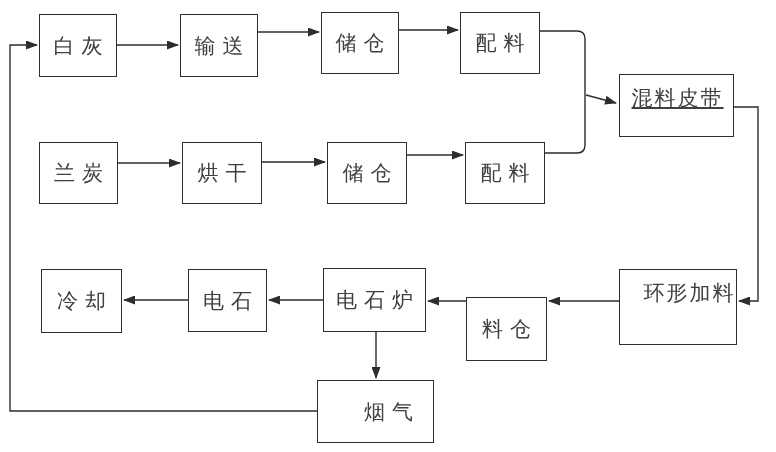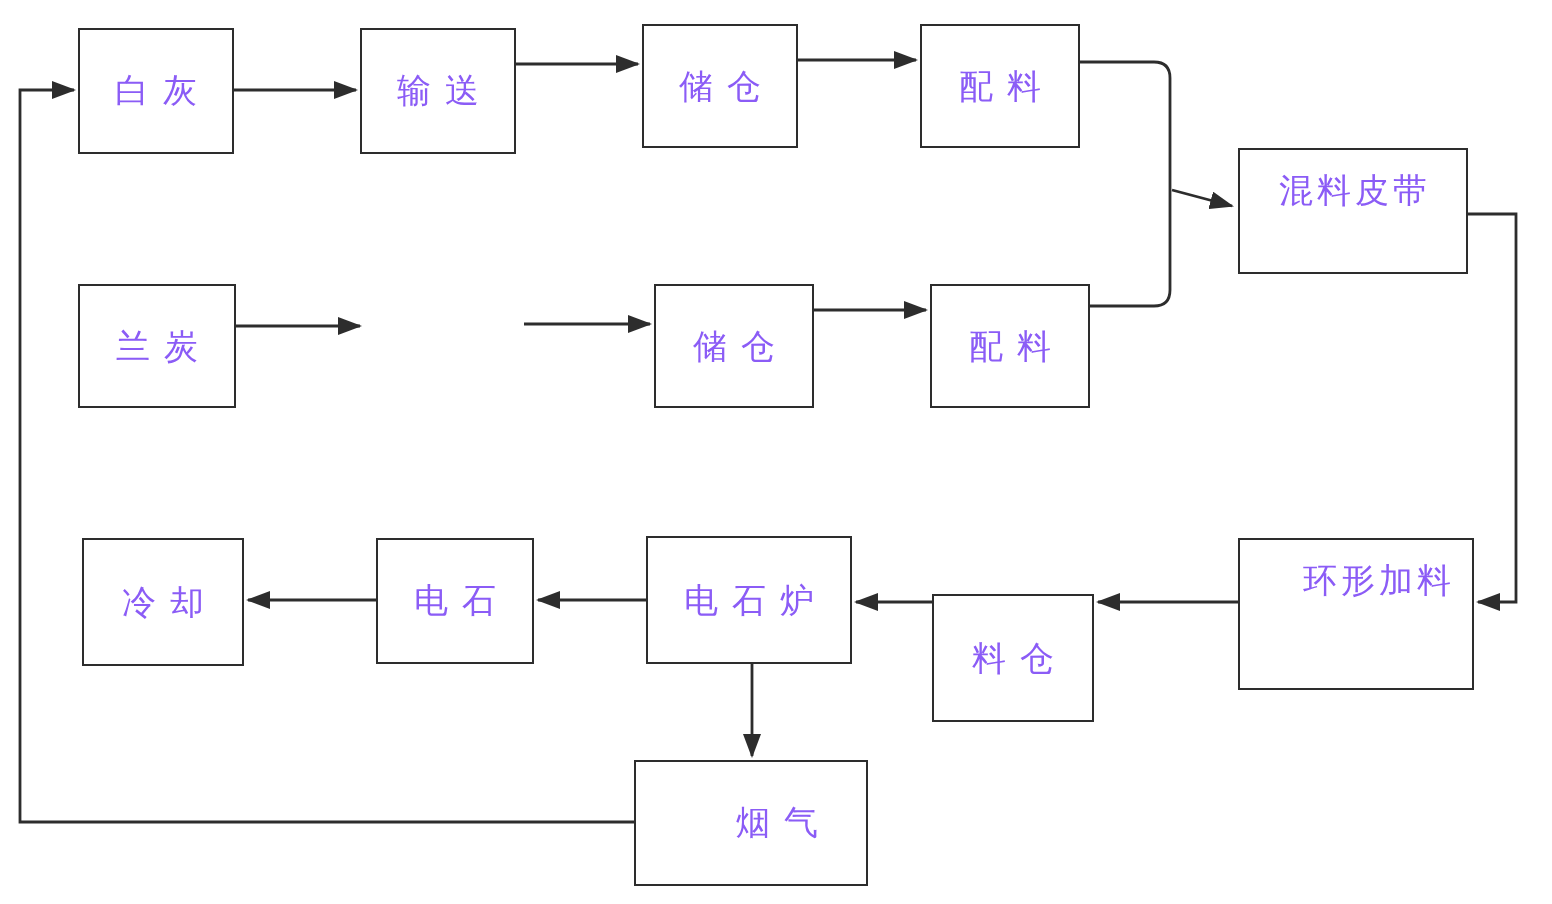--- a/index.html
+++ b/index.html
@@ -17,22 +17,22 @@
     width: 776px; height: 452px;
   }
   .node {
     position: absolute;
     box-sizing: border-box;
     border: 1.5px solid #2d2d2d;
     background: #ffffff;
     display: flex;
     align-items: center;
     justify-content: center;
-    font-size: 17px;
-    color: #8b5cf6;
+    font-size: 21px;
+    color: #404040;
     letter-spacing: 7px;
     text-indent: 7px;
     white-space: nowrap;
   }
   .node.wide {
     letter-spacing: 2px;
     text-indent: 2px;
   }
   .node.text-high {
     align-items: flex-start;
@@ -82,26 +82,27 @@
   <div class="node" style="left:39px; top:14px; width:78px; height:63px;">白灰</div>
 
   <div class="node" style="left:180px; top:14px; width:78px; height:63px;text-align:right;">输送</div>
 
   <div class="node" style="left:321px; top:12px; width:78px; height:62px;">储仓</div>
 
   <div class="node" style="left:460px; top:12px; width:80px; height:62px;">配料</div>
 
   <div class="node" style="left:39px; top:142px; width:79px; height:62px;">兰炭</div>
 
+  <div class="node" style="left:182px; top:142px; width:80px; height:62px;">烘干</div>
 
   <div class="node" style="left:327px; top:142px; width:80px; height:62px;">储仓</div>
 
   <div class="node" style="left:465px; top:142px; width:80px; height:62px;">配料</div>
 
-  <div class="node wide text-high" style="left:619px; top:74px; width:115px; height:63px;">混料皮带</div>
+  <div class="node wide text-high" style="left:619px; top:74px; width:115px; height:63px;text-decoration:underline;">混料皮带</div>
 
   <div class="node wide text-high" style="left:619px; top:269px; width:118px; height:76px;padding-left:21px;">环形加料</div>
 
   <div class="node" style="left:466px; top:269px; width:81px; height:64px;margin-top:28px;">料仓</div>
 
   <div class="node" style="left:323px; top:268px; width:103px; height:64px;">电石炉</div>
 
   <div class="node" style="left:188px; top:269px; width:79px; height:63px;">电石</div>
 
   <div class="node" style="left:41px; top:269px; width:81px; height:64px;">冷却</div>

